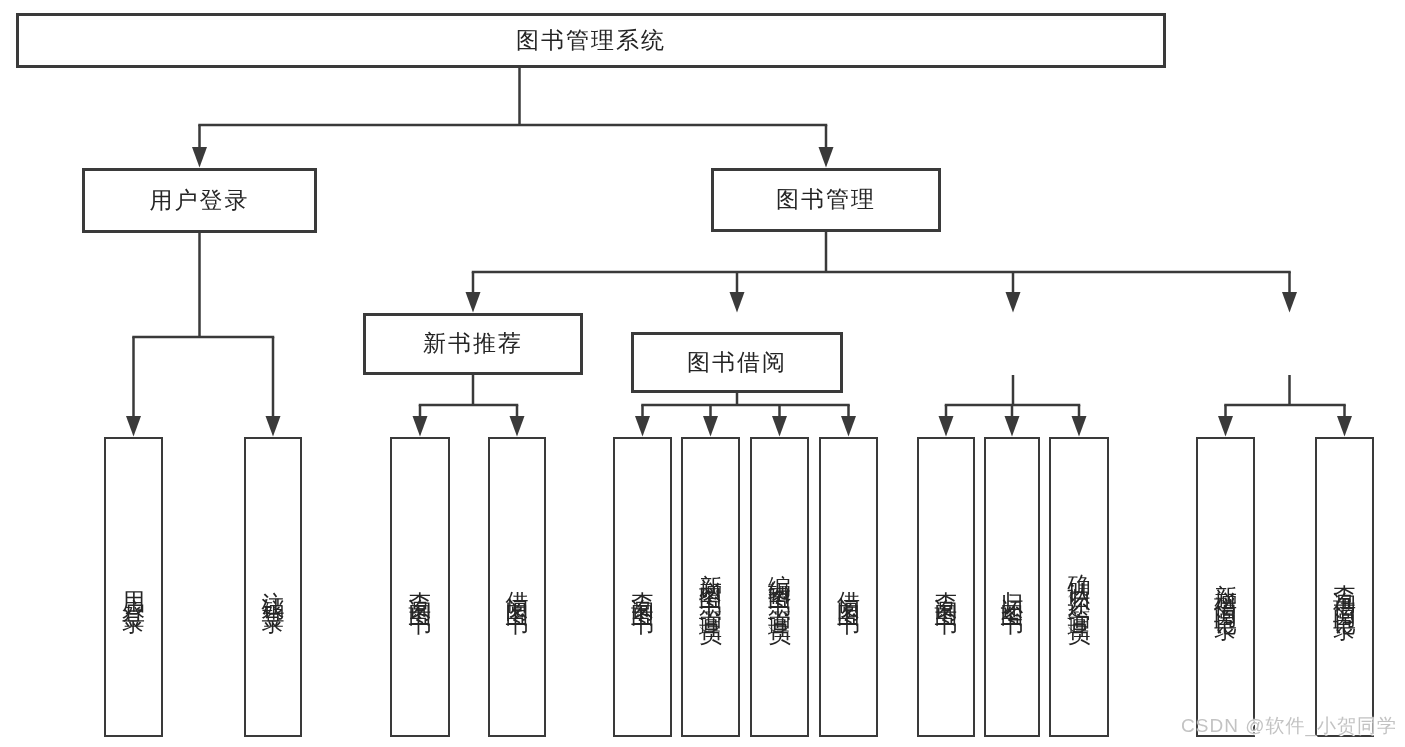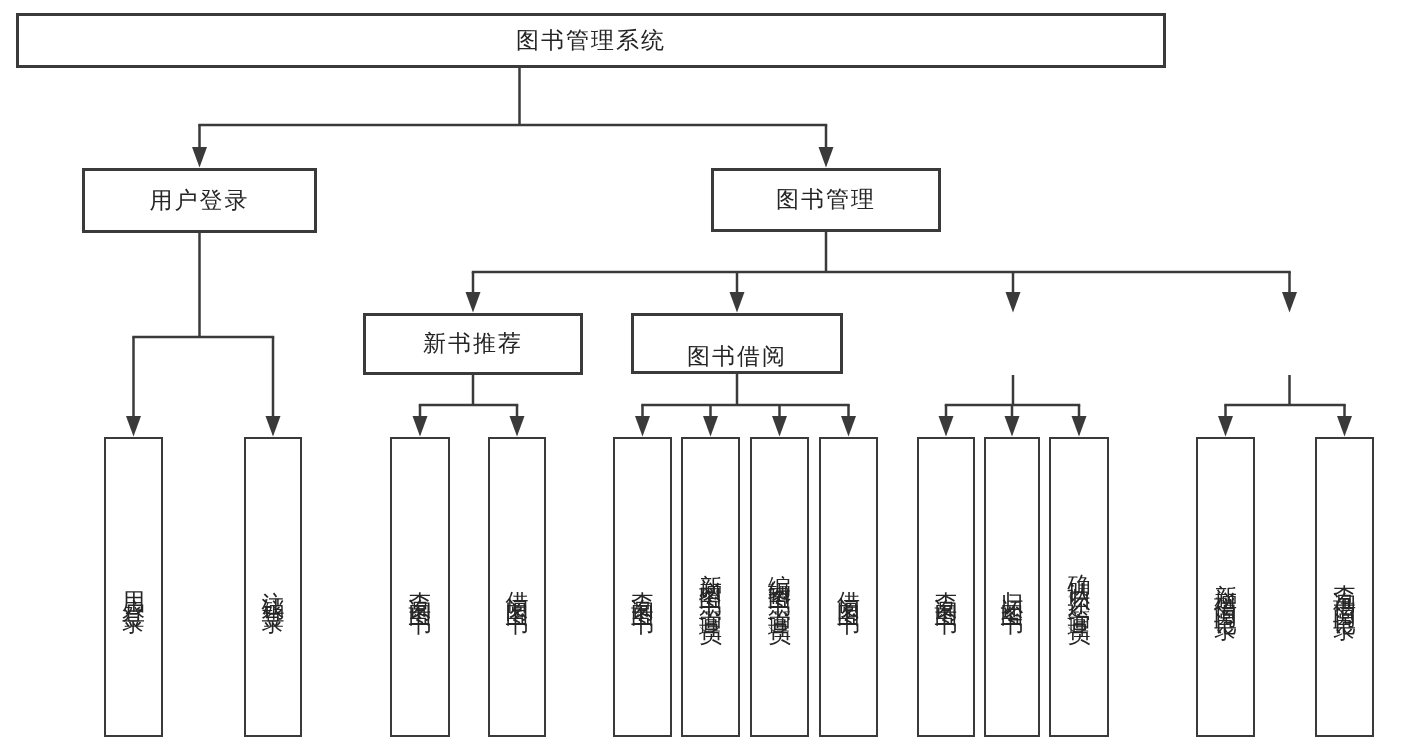--- a/index.html
+++ b/index.html
@@ -112,39 +112,40 @@
       <polygon points="1004.5,416 1019.5,416 1012,436.5" fill="#3a3a3a"></polygon>
       <line x1="1079" y1="405" x2="1079" y2="423" stroke="#3a3a3a" stroke-width="2.5"></line>
       <polygon points="1071.5,416 1086.5,416 1079,436.5" fill="#3a3a3a"></polygon>
       <line x1="1289.5" y1="375" x2="1289.5" y2="405" stroke="#3a3a3a" stroke-width="2.5"></line>
       <line x1="1224.25" y1="405" x2="1345.75" y2="405" stroke="#3a3a3a" stroke-width="2.5"></line>
       <line x1="1225.5" y1="405" x2="1225.5" y2="423" stroke="#3a3a3a" stroke-width="2.5"></line>
       <polygon points="1218,416 1233,416 1225.5,436.5" fill="#3a3a3a"></polygon>
       <line x1="1344.5" y1="405" x2="1344.5" y2="423" stroke="#3a3a3a" stroke-width="2.5"></line>
       <polygon points="1337,416 1352,416 1344.5,436.5" fill="#3a3a3a"></polygon>
     </svg>
+  <div id="watermark" style="color: rgb(195, 195, 195);">CSDN @软件_小贺同学</div>
 <div class="node" style="left: 16px; top: 13px; width: 1150px; height: 55px; border-color: rgb(58, 58, 58); background: rgb(255, 255, 255); color: rgb(37, 37, 37);">
       <span class="label">图书管理系统</span>
     </div>
     <div class="node" style="left: 82px; top: 168px; width: 235px; height: 65px; border-color: rgb(58, 58, 58); background: rgb(255, 255, 255); color: rgb(37, 37, 37);">
       <span class="label">用户登录</span>
     </div>
     <div class="node" style="left: 711px; top: 168px; width: 230px; height: 64px; border-color: rgb(58, 58, 58); background: rgb(255, 255, 255); color: rgb(37, 37, 37);">
       <span class="label">图书管理</span>
     </div>
     <div class="node vertical" style="left: 104px; top: 437px; width: 59px; height: 300px; border-color: rgb(58, 58, 58); background: rgb(255, 255, 255); color: rgb(37, 37, 37);">
       <span class="label">用户登录</span>
     </div>
     <div class="node vertical" style="left: 244px; top: 437px; width: 58px; height: 300px; border-color: rgb(58, 58, 58); background: rgb(255, 255, 255); color: rgb(37, 37, 37);">
       <span class="label">注销登录</span>
     </div>
     <div class="node" style="left: 363px; top: 313px; width: 220px; height: 62px; border-color: rgb(58, 58, 58); background: rgb(255, 255, 255); color: rgb(37, 37, 37); align-items: center;">
       <span class="label">新书推荐</span>
     </div>
-    <div class="node" style="left: 631px; top: 313px; width: 212px; height: 61px; border-color: rgb(58, 58, 58); background: rgb(255, 255, 255); color: rgb(37, 37, 37); align-items: flex-end;">
+    <div class="node" style="left: 631px; top: 332px; width: 212px; height: 61px; border-color: rgb(58, 58, 58); background: rgb(255, 255, 255); color: rgb(37, 37, 37);">
       <span class="label">图书借阅</span>
     </div>
     <div class="node vertical" style="left: 390px; top: 437px; width: 60px; height: 300px; border-color: rgb(58, 58, 58); background: rgb(255, 255, 255); color: rgb(37, 37, 37);">
       <span class="label">查询图书</span>
     </div>
     <div class="node vertical" style="left: 488px; top: 437px; width: 58px; height: 300px; border-color: rgb(58, 58, 58); background: rgb(255, 255, 255); color: rgb(37, 37, 37);">
       <span class="label">借阅图书</span>
     </div>
     <div class="node vertical" style="left: 613px; top: 437px; width: 59px; height: 300px; border-color: rgb(58, 58, 58); background: rgb(255, 255, 255); color: rgb(37, 37, 37);">
       <span class="label">查询图书</span>

